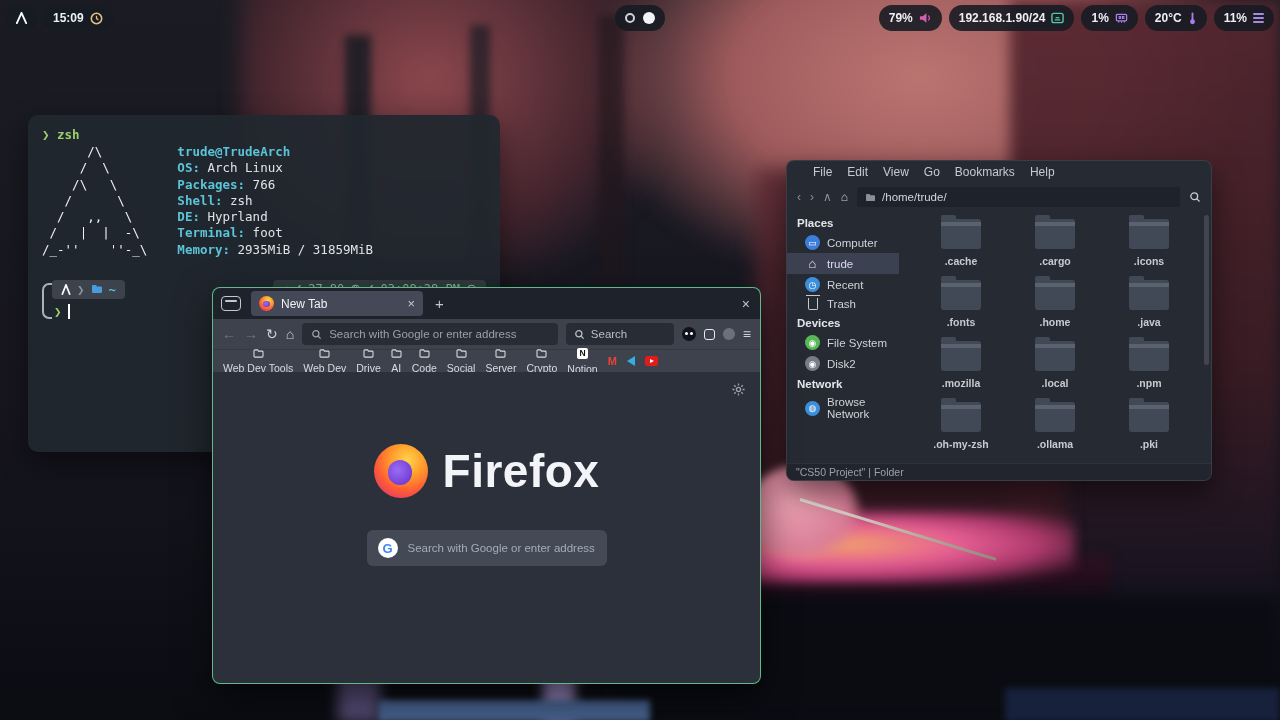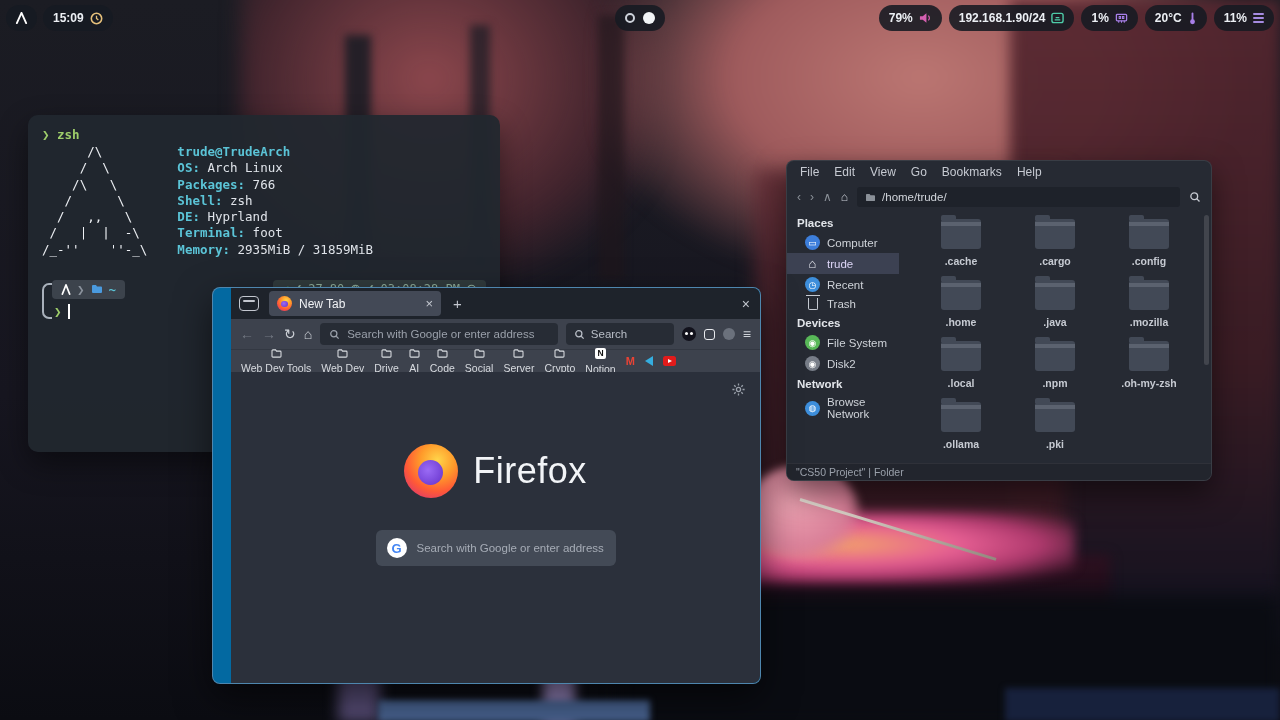--- a/index.html
+++ b/index.html
@@ -66,23 +66,23 @@
   .seg-left { display:flex; align-items:center; gap:6px; background:#3c434c;
     border-radius:4px; padding:2px 9px; }
   .seg-right { display:flex; align-items:center; gap:6px; background:rgba(92,116,100,.28);
     border-radius:4px; padding:2px 9px; color:#8fae9a; font-size:12px; }
   .pline2 { display:flex; align-items:center; gap:6px; margin-top:5px; margin-left:2px; }
   .cursor { width:2px; height:15px; background:#fff; }
   .sep-chv { color:#8a929c; }
 
   
   #firefox { position:absolute; left:212px; top:287px; width:549px; height:397px; z-index:8;
-    border-radius:8px; overflow:hidden; background:#0369a1;
+    border-radius:8px; overflow:hidden; background:#22c55e;
     border:1px solid rgba(170,170,190,.45); box-shadow:0 14px 36px rgba(0,0,0,.55);
-    display:flex; flex-direction:column;padding-left:18px; }
+    display:flex; flex-direction:column; }
   .ff-tabbar { height:31px; background:#1e232b; display:flex; align-items:center; padding:0 10px 0 8px; }
   .ff-view-btn { width:20px; height:15px; border:1.6px solid #c3c7cf; border-radius:4px; position:relative; }
   .ff-view-btn::after { content:""; position:absolute; left:3px; right:3px; top:2.5px; height:2.5px;
     background:#c3c7cf; border-radius:1px; }
   .ff-tab { width:172px; height:25px; background:#434956; border-radius:4px; margin-left:10px;
     display:flex; align-items:center; gap:7px; padding:0 8px; color:#f0f2f5; font-size:12px; }
   .ff-tab .x { margin-left:auto; color:#c3c7cf; font-size:13px; }
   .ff-logo { width:15px; height:15px; border-radius:50%; position:relative; flex:none;
     background:radial-gradient(circle at 62% 30%,#ffd54a 0%,#ff9a2a 34%,#ff5a36 62%,#e03a6a 85%); }
   .ff-logo::after { content:""; position:absolute; left:26%; top:30%; width:46%; height:46%;
@@ -111,32 +111,32 @@
   .tealapp-ic { width:0; height:0; border-top:5px solid transparent; border-bottom:5px solid transparent;
     border-right:8px solid #35aee0; }
   .yt-ic { width:13px; height:10px; background:#e21b1b; border-radius:2.5px; position:relative; }
   .yt-ic::after { content:""; position:absolute; left:5px; top:2.5px; width:0; height:0;
     border-top:2.5px solid transparent; border-bottom:2.5px solid transparent; border-left:4px solid #fff; }
   .ff-content { flex:1; background:#2b303b; position:relative; display:flex; flex-direction:column;
     align-items:center; }
   .gear { position:absolute; top:10px; right:14px; color:#9aa0aa; }
   .brand-row { margin-top:72px; display:flex; align-items:center; gap:15px; }
   .ff-logo-big { width:54px; height:54px; }
-  .brand-name { font-size:36px; font-weight:normal; color:#f2f4f7; letter-spacing:.5px; }
+  .brand-name { font-size:46px; font-weight:bold; color:#f2f4f7; letter-spacing:.5px; }
   .start-search { margin-top:32px; width:240px; height:36px; background:#434a56; border-radius:6px;
     display:flex; align-items:center; gap:10px; padding:0 11px; }
   .g-ic { width:20px; height:20px; border-radius:50%; background:#fff; color:#4285F4; font-weight:bold;
     font-size:13px; display:flex; align-items:center; justify-content:center; flex:none; }
   .start-search span { color:#a6acb6; font-size:11.5px; }
 
   
   #fm { position:absolute; left:786px; top:160px; width:426px; height:321px; z-index:6;
     background:#262a33; border-radius:8px; border:1px solid rgba(255,255,255,.09);
     box-shadow:0 12px 30px rgba(0,0,0,.5); display:flex; flex-direction:column; overflow:hidden; }
-  .fm-menubar { height:22px; display:flex; align-items:center; gap:15px; padding:0 13px;
+  .fm-menubar { height:22px; display:flex; align-items:center; gap:15px; padding:0 26px;
     font-size:12px; color:#c6cad2; }
   .fm-toolbar { height:28px; display:flex; align-items:center; gap:9px; padding:0 10px; }
   .fm-nav { color:#8a9098; font-size:12px; }
   .fm-pathbar { flex:1; height:20px; background:#1e222a; border-radius:3px; display:flex;
     align-items:center; gap:6px; padding:0 8px; color:#d2d6dc; font-size:11.5px; }
   .fm-body { flex:1; display:flex; position:relative; }
   .fm-side { width:112px; padding-top:2px; font-size:11.5px; color:#ced2d8; flex:none; }
   .fm-sec { font-weight:bold; color:#e2e5ea; padding:4px 10px 3px; }
   .fm-item { display:flex; align-items:center; gap:7px; padding:3px 6px 3px 18px; }
   .fm-item.sel { background:#3c4152; color:#ddd6f7; }
@@ -477,21 +477,25 @@
       <div class="fm-cell">
           <div class="fm-folder"></div>
           <span>.cache</span>
         </div>
       <div class="fm-cell">
           <div class="fm-folder"></div>
           <span>.cargo</span>
         </div>
       <div class="fm-cell">
           <div class="fm-folder"></div>
-          <span>.config</span>
+          <span>.icons</span>
+        </div>
+      <div class="fm-cell">
+          <div class="fm-folder"></div>
+          <span>.fonts</span>
         </div>
       <div class="fm-cell">
           <div class="fm-folder"></div>
           <span>.home</span>
         </div>
       <div class="fm-cell">
           <div class="fm-folder"></div>
           <span>.java</span>
         </div>
       <div class="fm-cell">

